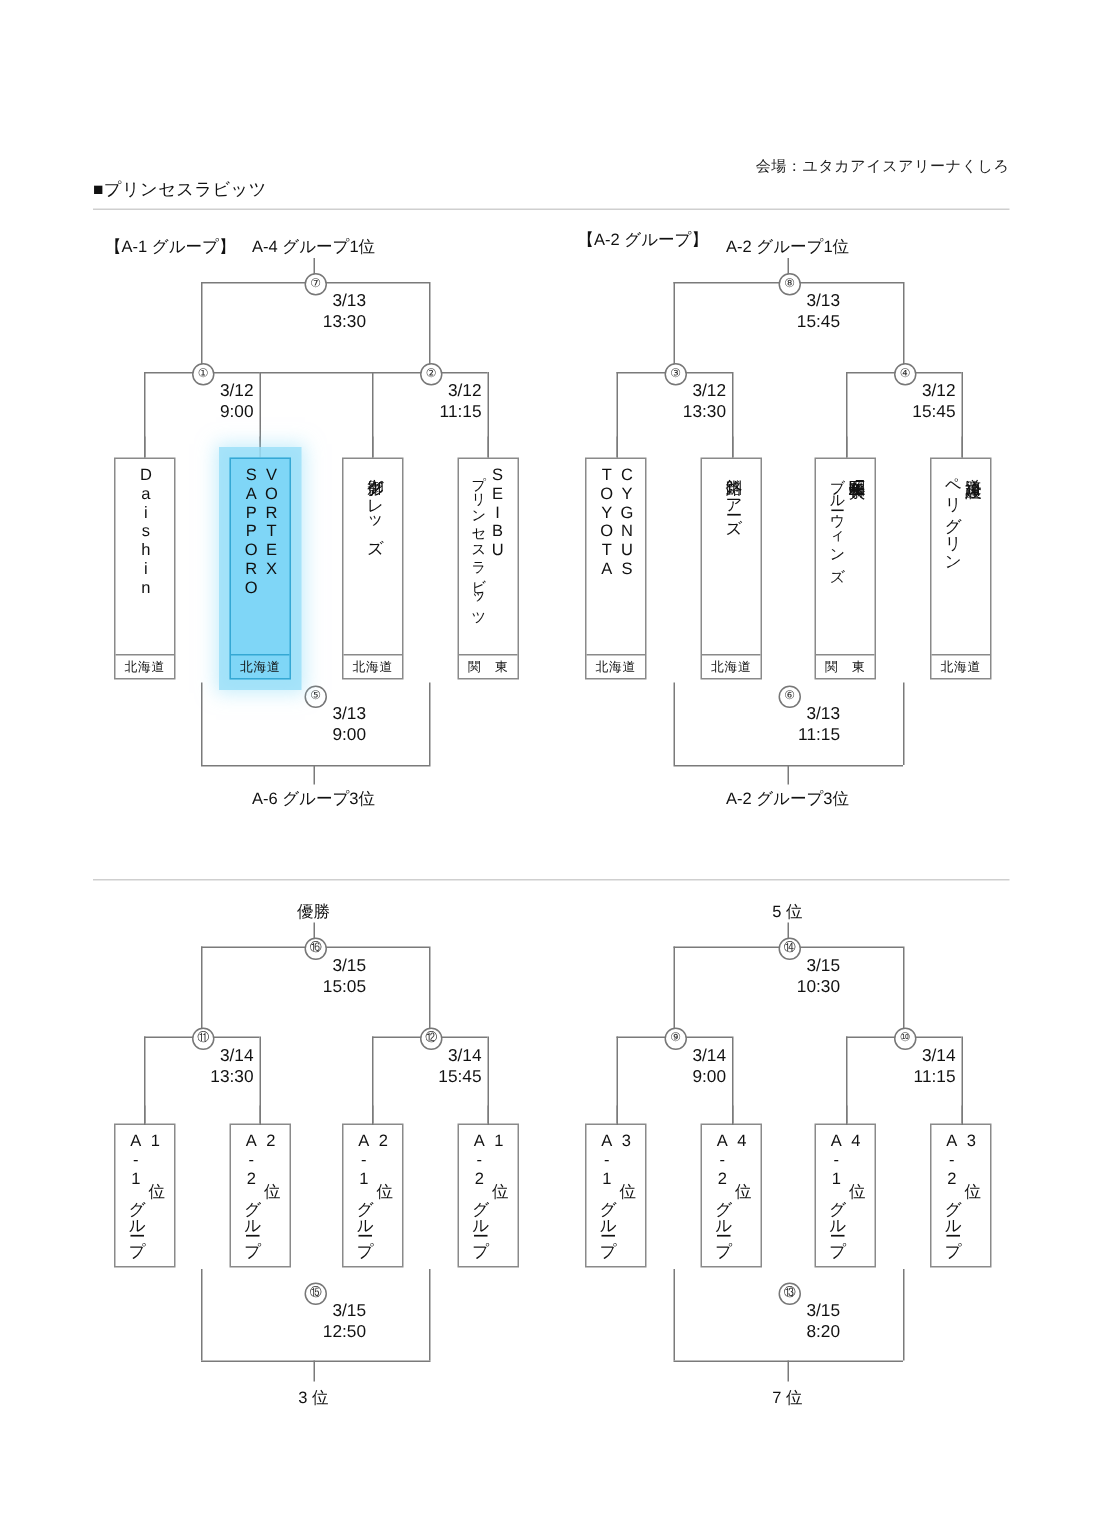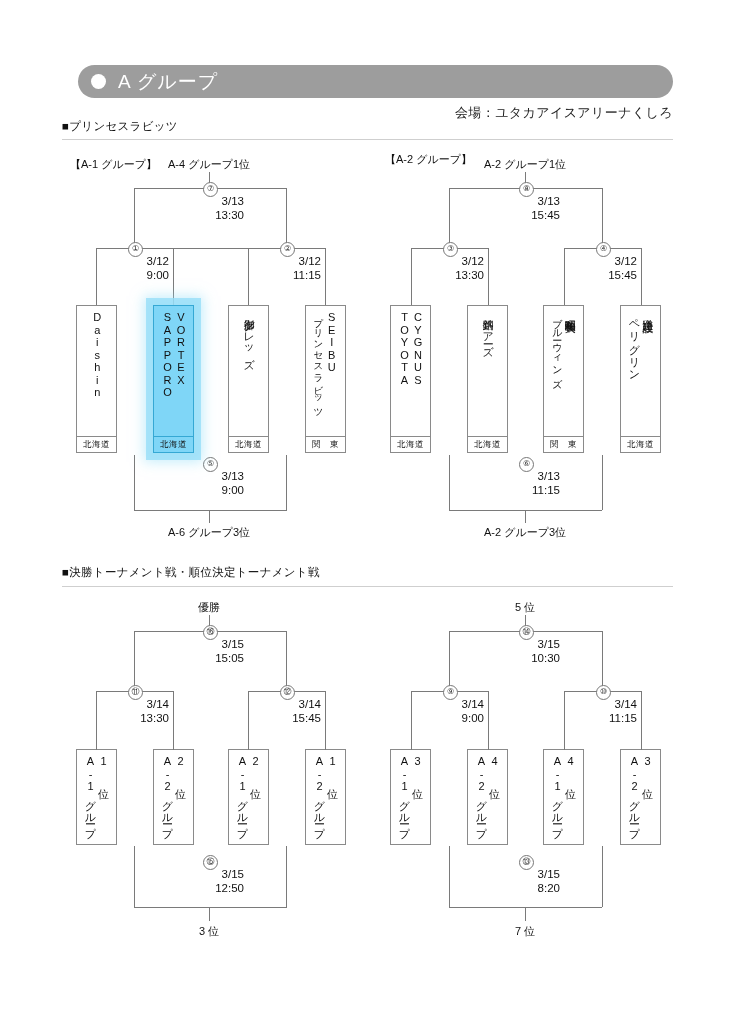--- a/index.html
+++ b/index.html
@@ -22,21 +22,21 @@
   .hdr-dot{
     position:absolute;left:13px;top:9px;width:15px;height:15px;
     border-radius:50%;background:#ffffff;
   }
   .hdr-title{
     position:absolute;left:40px;top:4px;
     font-size:19px;color:#ffffff;letter-spacing:1px;line-height:25px;
   }
   .venue{
     position:absolute;right:60px;top:104px;
-    font-size:13px;color:#222;letter-spacing:.4px;
+    font-size:10px;color:#222;letter-spacing:.4px;
   }
   .sec-head{
     position:absolute;font-size:11.5px;color:#111;letter-spacing:.3px;
   }
   .sec-rule{
     position:absolute;height:1px;background:#cfcfcf;
   }
   
   .ln{position:absolute;background:#7a7a7a;}
   .lnh{height:1px;}
@@ -89,24 +89,20 @@
     display:flex;align-items:flex-start;justify-content:center;padding-top:5px;
   }
   .pbox .vcols{gap:0;}
   .pbox .vcol{font-size:11px;line-height:13px;}
 </style>
 </head>
 <body>
 
 <div id="page">
 
-  <div class="hdr-bar">
-    <div class="hdr-dot"></div>
-    <div class="hdr-title">A グループ</div>
-  </div>
   <div class="venue">会場：ユタカアイスアリーナくしろ</div>
 
   <div class="sec-head" style="left:62px;top:119px;">■プリンセスラビッツ</div>
   <div class="sec-rule" style="left:62px;top:139px;width:611px;"></div>
 
   <div class="glabel" style="left:70px;top:157px;text-align:left;">【A-1 グループ】</div>
   <div class="glabel" style="left:168px;top:157px;">A-4 グループ1位</div>
   <div class="glabel" style="left:385px;top:152px;text-align:left;">【A-2 グループ】</div>
   <div class="glabel" style="left:484px;top:157px;">A-2 グループ1位</div>
 
@@ -239,21 +235,20 @@
   <div class="tbox" style="left:620px;top:305px;">
     <div class="tname">
       <div class="vcols">
         <div class="vcol">道路建設</div>
         <div class="vcol">ペリグリン</div>
       </div>
     </div>
     <div class="tregion">北海道</div>
   </div>
 
-  <div class="sec-head" style="left:62px;top:565px;">■決勝トーナメント戦・順位決定トーナメント戦</div>
   <div class="sec-rule" style="left:62px;top:586px;width:611px;"></div>
 
   <div class="glabel" style="left:209px;top:600px;transform:translateX(-50%);">優勝</div>
   <div class="ln lnv" style="left:209px;top:615px;height:16px;"></div>
   <div class="ln lnh" style="left:134px;top:631px;width:152px;"></div>
   <div class="ln lnv" style="left:134px;top:631px;height:60px;"></div>
   <div class="ln lnv" style="left:286px;top:631px;height:60px;"></div>
   <div class="mnum" style="left:203px;top:625px;">⑯</div>
   <div class="mdate" style="left:174px;top:637px;width:70px;"><span>3/15</span><br><span>15:05</span></div>
 

